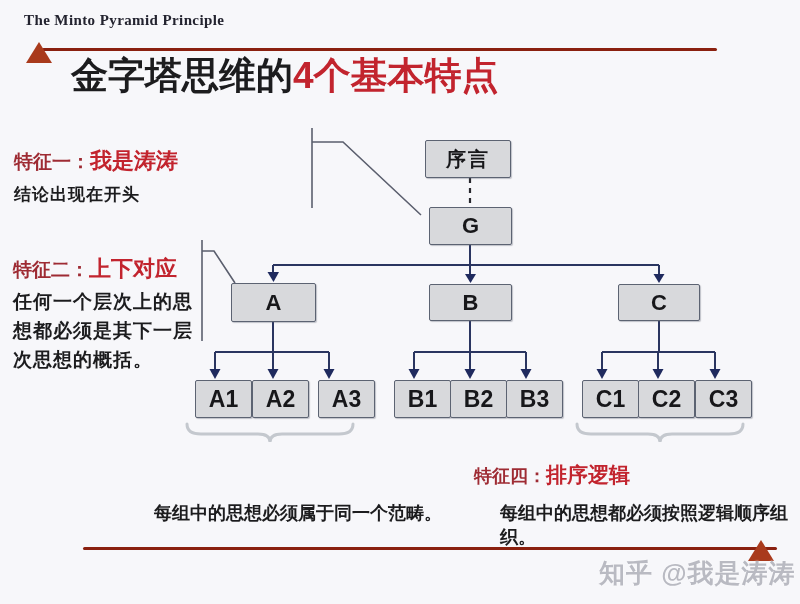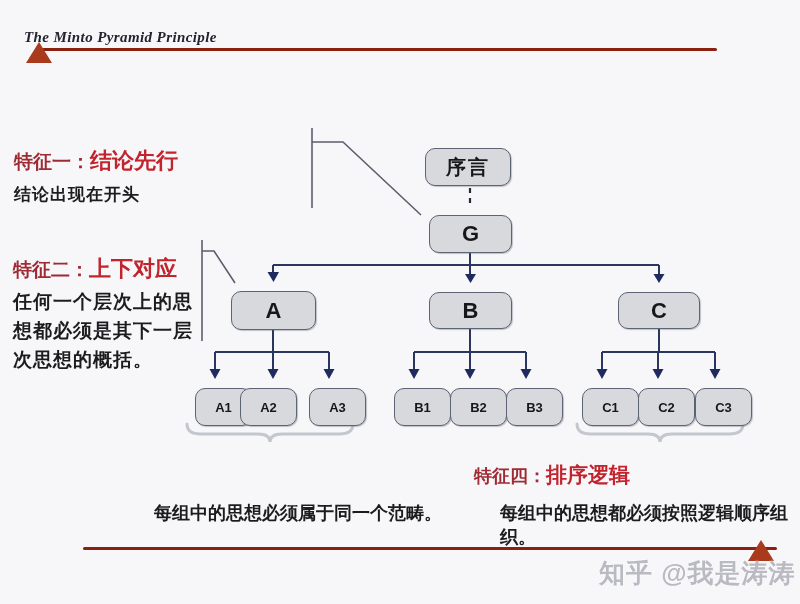--- a/index.html
+++ b/index.html
@@ -9,22 +9,22 @@
     --watermark:#b9bac2; --background:#f7f7fa;
   }
   html,body{margin:0;padding:0;}
   .slide{
     position:relative; width:800px; height:604px; overflow:hidden;
     background:var(--background);
     font-family:"Liberation Sans","DejaVu Sans",sans-serif;
   }
   .abs{position:absolute;}
   .brand{
-    left:24px; top:29px; font-family:"Liberation Serif","DejaVu Serif",serif;
-    font-weight:700; font-size:15px; letter-spacing:.4px; color:var(--brand);font-style:italic;
+    left:24px; top:12px; font-family:"Liberation Serif","DejaVu Serif",serif;
+    font-weight:700; font-size:15px; letter-spacing:.4px; color:var(--brand);
   }
   .rule{height:3px; background:var(--rule); border-radius:2px;}
   .rule-top{left:42px; top:48px; width:675px;}
   .rule-bottom{left:83px; top:547px; width:694px;}
   .tri{width:0; height:0; border-left:13px solid transparent; border-right:13px solid transparent;
        border-bottom:21px solid var(--triangle);}
   .tri-topleft{left:26px; top:42px;}
   .tri-bottomright{left:748px; top:540px;}
   .title{left:71px; top:54px; margin:0; font-size:37px; line-height:44px; font-weight:900;
          letter-spacing:0; color:var(--text); white-space:nowrap;}
@@ -37,51 +37,51 @@
   .f1-d{left:14px; top:183px; font-size:17px; letter-spacing:1px;}
   .f2-h{left:13px; top:254px;}
   .f2-d{left:13px; top:287px; width:182px; font-size:19px; line-height:29px; letter-spacing:1px;}
   .f3-h{left:154px; top:461px;}
   .f3-h .prefix{font-size:18px;} .f3-h .name{font-size:21px;}
   .f4-h{left:474px; top:461px;}
   .f4-h .prefix{font-size:18px;} .f4-h .name{font-size:21px;}
   .f3-d{left:154px; top:501px; font-size:18px;}
   .f4-d{left:500px; top:501px; font-size:18px;}
   .node{
-    background:var(--box-fill); border:1.5px solid var(--box-border); border-radius:10px;
+    background:var(--box-fill); border:1.5px solid var(--box-border); border-radius:2px;
     display:flex; align-items:center; justify-content:center;
     font-weight:900; color:#17171a; box-sizing:border-box;
     box-shadow:1px 1px 1px rgba(90,95,110,.35);
-    margin-top:8px;
   }
   .n-preface{left:425px; top:140px; width:86px; height:38px; font-size:20px; letter-spacing:2px;}
   .n-root{left:429px; top:207px; width:83px; height:38px; font-size:22px;}
   .n-a{left:231px; top:283px; width:85px; height:39px; font-size:22px;}
   .n-b{left:429px; top:284px; width:83px; height:37px; font-size:22px;}
   .n-c{left:618px; top:284px; width:82px; height:37px; font-size:22px;}
-  .n-child{top:380px; width:57px; height:38px; font-size:13px;}
+  .n-child{top:380px; width:57px; height:38px; font-size:23px;}
   .overlay{left:0; top:0; pointer-events:none;}
   .ln{stroke:var(--connector); stroke-width:2; fill:none;}
   .dash{stroke:#2a2a30; stroke-width:2.2; stroke-dasharray:5 5; fill:none;}
   .callout{stroke:var(--callout); stroke-width:1.6; fill:none;}
   .arrow{fill:var(--arrow); stroke:none;}
   .brace{stroke:var(--brace); stroke-width:3; fill:none; stroke-linecap:round;}
   .watermark{left:599px; top:556px; font-size:26px; font-weight:700; color:var(--watermark);
              text-shadow:0 0 2px #ffffff; letter-spacing:1px; white-space:nowrap;}
 </style>
 </head>
 <body>
 
 <div class="slide">
 
   <div class="abs brand">The Minto Pyramid Principle</div>
   <div class="abs rule rule-top"></div>
   <div class="abs tri tri-topleft"></div>
+  <h1 class="abs title"><span>金字塔思维的</span><span class="accent">4个基本特点</span></h1>
 
-  <div class="abs feat-header f1-h"><span class="prefix">特征一：</span><span class="name">结论先行</span></div>
+  <div class="abs feat-header f1-h"><span class="prefix">特征一：</span><span class="name">我是涛涛</span></div>
   <div class="abs feat-desc f1-d">结论出现在开头</div>
 
   <div class="abs feat-header f2-h"><span class="prefix">特征二：</span><span class="name">上下对应</span></div>
   <div class="abs feat-desc f2-d">任何一个层次上的思想都必须是其下一层次思想的概括。</div>
 
   <svg class="abs overlay" width="800" height="604" viewBox="0 0 800 604">
     <g>
       <path class="callout" d="M312,128 V208"></path>
       <path class="callout" d="M312,142 H343 L421,215"></path>
     </g>
@@ -133,22 +133,22 @@
     <path class="brace" d="M187,424 Q187,434 201,434 L258,434 Q270,434 270,442 Q270,434 282,434 L339,434 Q353,434 353,424"></path>
     <path class="brace" d="M577,424 Q577,434 591,434 L648,434 Q660,434 660,442 Q660,434 672,434 L729,434 Q743,434 743,424"></path>
   </svg>
 
   <div class="abs node n-preface">序言</div>
   <div class="abs node n-root">G</div>
   <div class="abs node n-a">A</div>
   <div class="abs node n-b">B</div>
   <div class="abs node n-c">C</div>
   <div class="abs node n-child" style="left:195px">A1</div>
-  <div class="abs node n-child" style="left:240px">A2</div>
-  <div class="abs node n-child" style="left:309px">A3</div>
+  <div class="abs node n-child" style="left:252px">A2</div>
+  <div class="abs node n-child" style="left:318px">A3</div>
   <div class="abs node n-child" style="left:394px">B1</div>
   <div class="abs node n-child" style="left:450px">B2</div>
   <div class="abs node n-child" style="left:506px">B3</div>
   <div class="abs node n-child" style="left:582px">C1</div>
   <div class="abs node n-child" style="left:638px">C2</div>
   <div class="abs node n-child" style="left:695px">C3</div>
 
   <div class="abs feat-header f4-h"><span class="prefix">特征四：</span><span class="name">排序逻辑</span></div>
 
   <div class="abs feat-desc f3-d">每组中的思想必须属于同一个范畴。</div>

